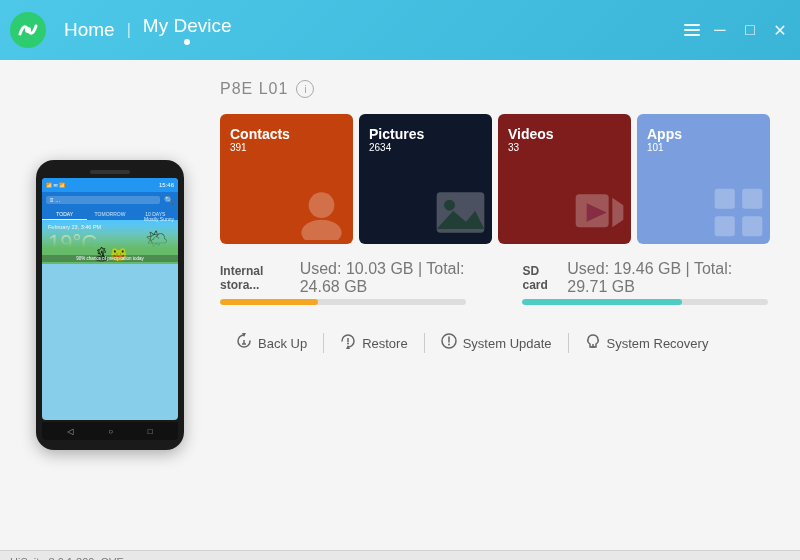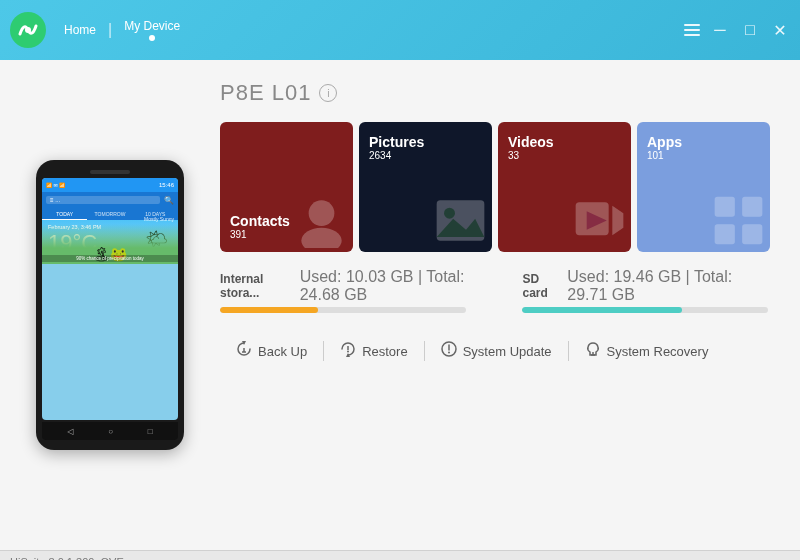--- a/index.html
+++ b/index.html
@@ -31,21 +31,21 @@
       width: 36px;
       height: 36px;
     }
     #nav-links {
       display: flex;
       align-items: center;
       gap: 0;
     }
     .nav-item {
       color: #fff;
-      font-size: 12px;
+      font-size: 19px;
       font-weight: 500;
       cursor: pointer;
       padding: 0 8px;
       position: relative;
     }
     .nav-item.active::after {
       content: '';
       display: block;
       width: 6px;
       height: 6px;
@@ -239,21 +239,21 @@
       gap: 16px;
     }
 
     
     #device-header {
       display: flex;
       align-items: center;
       gap: 8px;
     }
     #device-name {
-      font-size: 22px;
+      font-size: 16px;
       color: #888;
       font-weight: 500;
       letter-spacing: 1px;
     }
     #info-icon {
       width: 18px;
       height: 18px;
       border: 1.5px solid #aaa;
       border-radius: 50%;
       display: flex;
@@ -284,21 +284,21 @@
     .tile-label {
       font-size: 14px;
       color: #fff;
       font-weight: 600;
     }
     .tile-count {
       font-size: 10px;
       color: #fff;
       font-weight: 400;
     }
-    .tile-contacts { background: #7f1d1d; justify-content: flex-end; }
+    .tile-contacts { background: #c2410c; }
     .tile-messages { background: #4ecdc4; }
     .tile-pictures { background: #0f172a; }
     .tile-videos   { background: #7f1d1d; }
     .tile-apps     { background: #7b9ede; }
 
     
     #storage-section {
       display: flex;
       flex-direction: column;
       gap: 6px;

